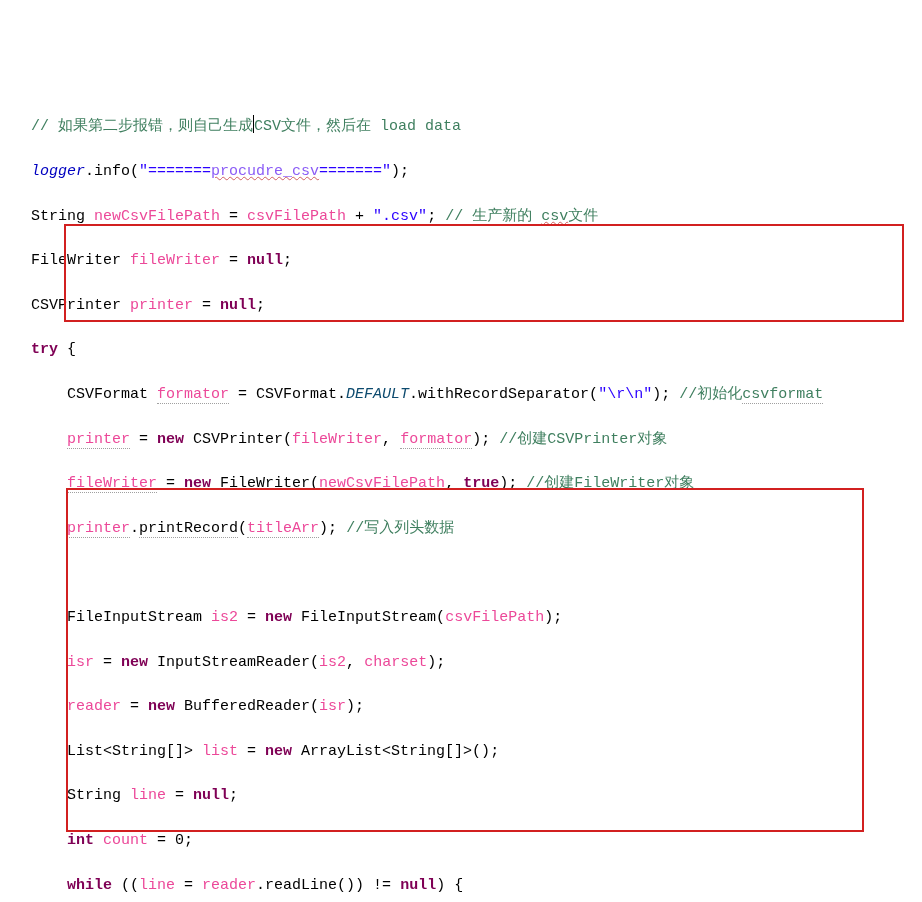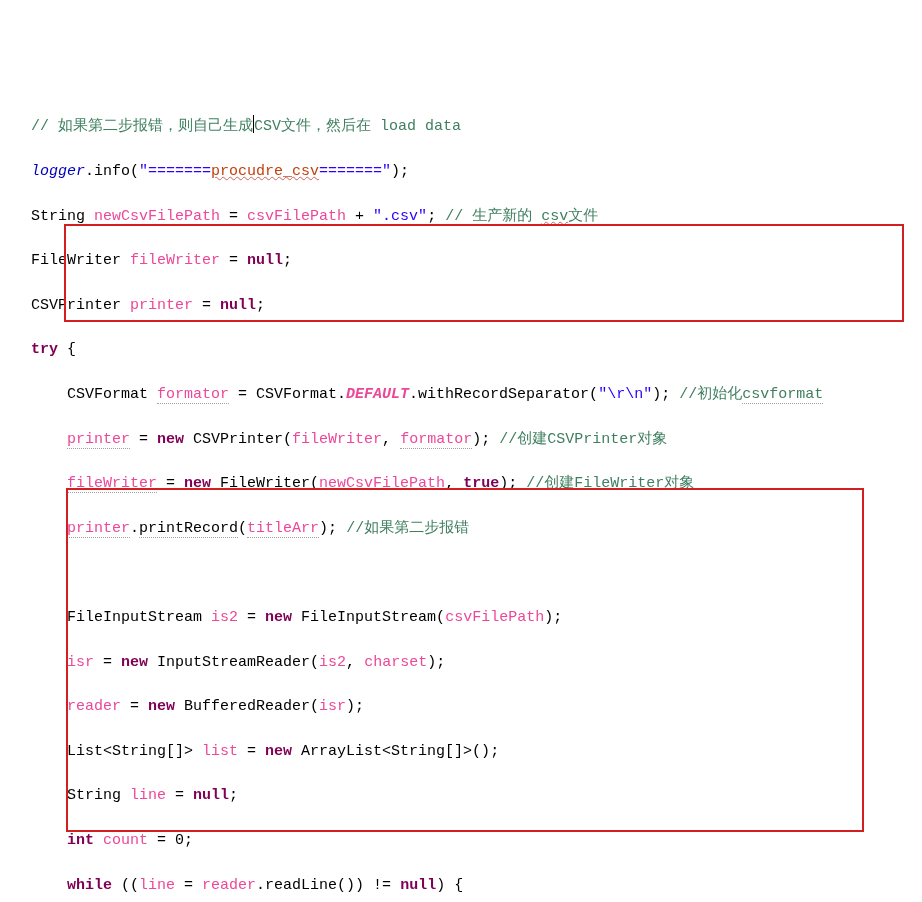--- a/index.html
+++ b/index.html
@@ -13,23 +13,23 @@
     white-space: pre;
     color: #000;
     overflow: hidden;
   }
   .line { position: relative; }
   .kw { color: #7f0055; font-weight: bold; margin-top: 39px; }
   .var { color: #ec4899; }
   .fld-i { color: #0000c0; font-style: italic; text-align: center; }
   .str { color: #2a00ff; }
   .cmt { color: #3f7f5f; }
-  .sfld { color: #ec4899; font-style: italic; font-weight: bold; }
+  .sfld { color: #0c4a6e; font-style: italic; font-weight: normal; }
   .und { border-bottom: 1px dotted #a0a0a0; }
-  .redund { color: #c2410c; text-decoration: underline wavy #d06060; text-decoration-thickness:1px; }
+  .redund { color: #8b5cf6; text-decoration: underline wavy #d06060; text-decoration-thickness:1px; }
   .redg { color: #3f7f5f; text-decoration: underline wavy #d06060; text-decoration-thickness:1px; }
   .redbox {
     position: absolute;
     border: 2px solid #d22020;
     pointer-events: none;
   }
   .box1 { left: 60px; top: 131px; width: 840px; height: 98px; }
   .box2 { left: 62px; top: 395px; width: 798px; height: 344px; }
   .cursor {
     display: inline-block;
@@ -48,21 +48,21 @@
 <div class="code">
 <div class="line"><span class="cmt">   // </span><span class="cmt">如果第二步报错，则自己生成</span><span class="cursor"></span><span class="cmt">CSV</span><span class="cmt">文件，然后在</span><span class="cmt"> load data</span></div>
 <div class="line"><span>   </span><span class="fld-i">logger</span><span>.info(</span><span class="str">"=======</span><span class="redund">procudre_csv</span><span class="str">======="</span><span>);</span></div>
 <div class="line"><span>   String </span><span class="var">newCsvFilePath</span><span> = </span><span class="var">csvFilePath</span><span> + </span><span class="str">".csv"</span><span>; </span><span class="cmt">// 生产新的 </span><span class="redg und">csv</span><span class="cmt">文件</span></div>
 <div class="line"><span>   FileWriter </span><span class="var">fileWriter</span><span> = </span><span class="kw">null</span><span>;</span></div>
 <div class="line"><span>   CSVPrinter </span><span class="var">printer</span><span> = </span><span class="kw">null</span><span>;</span></div>
 <div class="line"><span>   </span><span class="kw">try</span><span> {</span></div>
 <div class="line"><span>       CSVFormat </span><span class="var und">formator</span><span> = CSVFormat.</span><span class="sfld">DEFAULT</span><span>.withRecordSeparator(</span><span class="str">"\r\n"</span><span>); </span><span class="cmt">//初始化</span><span class="cmt und">csvformat</span></div>
 <div class="line"><span>       </span><span class="var und">printer</span><span> = </span><span class="kw">new</span><span> CSVPrinter(</span><span class="var">fileWriter</span><span>, </span><span class="var und">formator</span><span>); </span><span class="cmt">//创建CSVPrinter对象</span></div>
 <div class="line"><span>       </span><span class="var und">fileWriter</span><span> = </span><span class="kw">new</span><span> FileWriter(</span><span class="var">newCsvFilePath</span><span>, </span><span class="kw">true</span><span>); </span><span class="cmt">//创建FileWriter对象</span></div>
-<div class="line"><span>       </span><span class="var und">printer</span><span>.</span><span class="und">printRecord</span><span>(</span><span class="var und">titleArr</span><span>); </span><span class="cmt">//如果第二步报错</span></div>
+<div class="line"><span>       </span><span class="var und">printer</span><span>.</span><span class="und">printRecord</span><span>(</span><span class="var und">titleArr</span><span>); </span><span class="cmt">//写入列头数据</span></div>
 <div class="line"><span> </span></div>
 <div class="line"><span>       FileInputStream </span><span class="var">is2</span><span> = </span><span class="kw">new</span><span> FileInputStream(</span><span class="var">csvFilePath</span><span>);</span></div>
 <div class="line"><span>       </span><span class="var">isr</span><span> = </span><span class="kw">new</span><span> InputStreamReader(</span><span class="var">is2</span><span>, </span><span class="var">charset</span><span>);</span></div>
 <div class="line"><span>       </span><span class="var">reader</span><span> = </span><span class="kw">new</span><span> BufferedReader(</span><span class="var">isr</span><span>);</span></div>
 <div class="line"><span>       List&lt;String[]&gt; </span><span class="var">list</span><span> = </span><span class="kw">new</span><span> ArrayList&lt;String[]&gt;();</span></div>
 <div class="line"><span>       String </span><span class="var">line</span><span> = </span><span class="kw">null</span><span>;</span></div>
 <div class="line"><span>       </span><span class="kw">int</span><span> </span><span class="var">count</span><span> = 0;</span></div>
 <div class="line"><span>       </span><span class="kw">while</span><span> ((</span><span class="var">line</span><span> = </span><span class="var">reader</span><span>.readLine()) != </span><span class="kw">null</span><span>) {</span></div>
 
 

